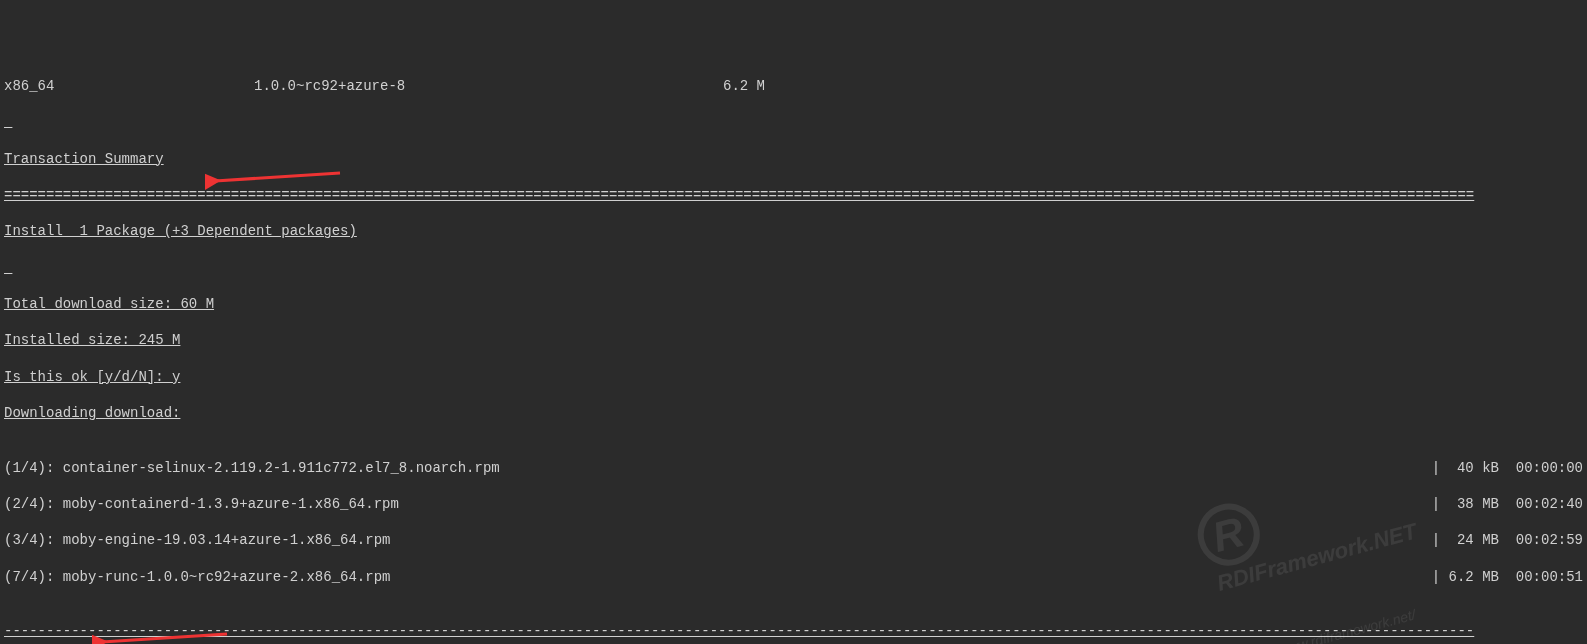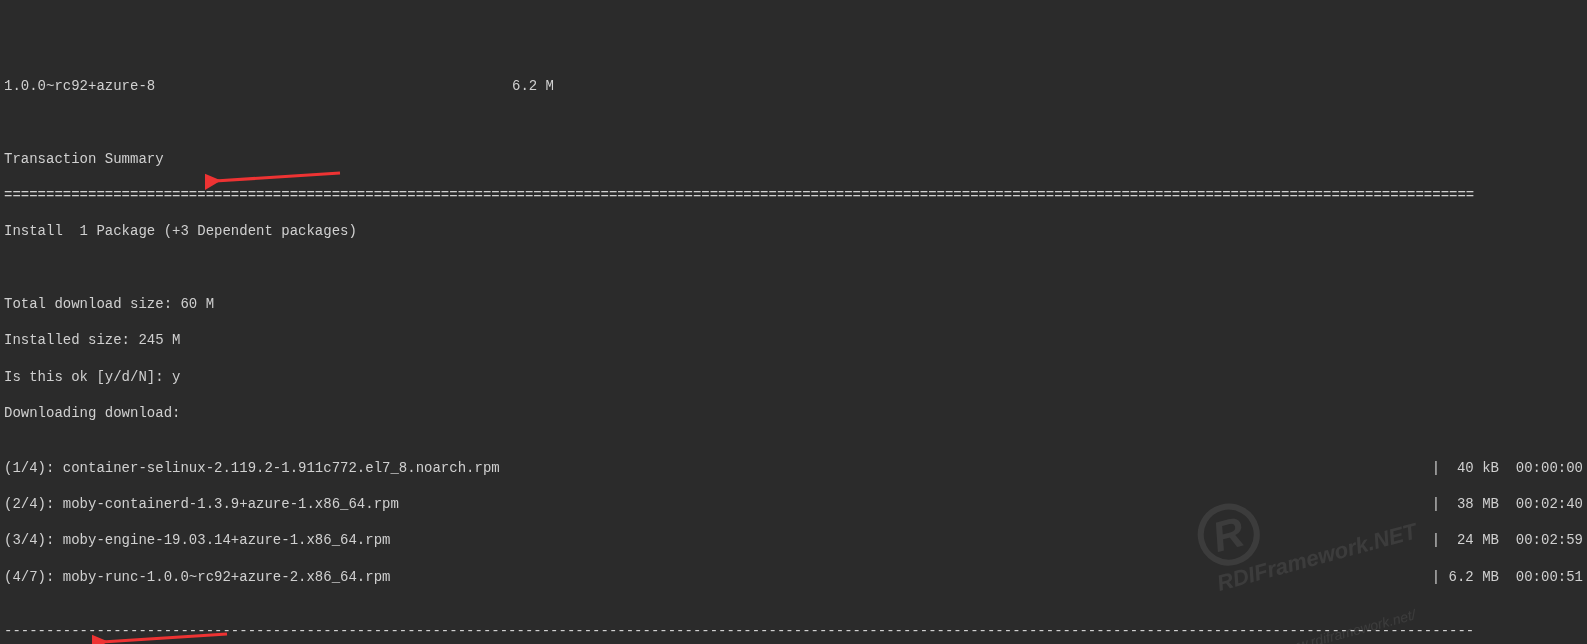--- a/index.html
+++ b/index.html
@@ -9,27 +9,27 @@
     font-family: 'Courier New', monospace;
     font-size: 14px;
     line-height: 1.3;
     padding: 4px;
     white-space: pre;
     overflow-x: auto;
     width: 1587px;
     height: 644px;
     position: relative;
   }
-  .line { white-space: pre; }
+  .line { white-space: pre; text-decoration: underline; }
   .term-row { display: flex; }
   .col1 { width: 360px; }
   .col2 { width: 250px; }
   .col3 { width: 430px; }
   .col4 { width: 400px; }
-  .col5 { width: 120px; text-align: right; }
+  .col5 { width: 120px; text-align: center; }
   .dl-row { display: flex; justify-content: space-between; }
   .dl-left { }
   .dl-right { }
   .arrow {
     position: absolute;
     pointer-events: none;
   }
   .arrow svg { display: block; }
   .watermark {
     position: absolute;
@@ -69,37 +69,38 @@
     margin-left: 30px;
   }
   .hr-dbl { letter-spacing: 0; }
 </style>
 </head>
 <body>
 
 
 
 <div class="term-row">
+  <span class="col2">x86_64</span>
   <span class="col3">1.0.0~rc92+azure-8</span>
   <span class="col5">6.2 M</span>
 </div>
 <div class="line"> </div>
 <div class="line">Transaction Summary</div>
 <div class="line hr-dbl">===============================================================================================================================================================================</div>
 <div class="line">Install  1 Package (+3 Dependent packages)</div>
 <div class="line"> </div>
 <div class="line">Total download size: 60 M</div>
 <div class="line">Installed size: 245 M</div>
 <div class="line"><span>Is this ok [y/d/N]: </span><span>y</span></div>
 <div class="line">Downloading download:</div>
 
 <div class="dl-row"><span class="dl-left">(1/4): container-selinux-2.119.2-1.911c772.el7_8.noarch.rpm</span><span class="dl-right">|  40 kB  00:00:00</span></div>
 <div class="dl-row"><span class="dl-left">(2/4): moby-containerd-1.3.9+azure-1.x86_64.rpm</span><span class="dl-right">|  38 MB  00:02:40</span></div>
 <div class="dl-row"><span class="dl-left">(3/4): moby-engine-19.03.14+azure-1.x86_64.rpm</span><span class="dl-right">|  24 MB  00:02:59</span></div>
-<div class="dl-row"><span class="dl-left">(4/7): moby-runc-1.0.0~rc92+azure-2.x86_64.rpm</span><span class="dl-right">| 6.2 MB  00:00:51</span></div>
+<div class="dl-row"><span class="dl-left">(7/4): moby-runc-1.0.0~rc92+azure-2.x86_64.rpm</span><span class="dl-right">| 6.2 MB  00:00:51</span></div>
 
 <div class="line">-------------------------------------------------------------------------------------------------------------------------------------------------------------------------------</div>
 
 
 
 
 
 
 
 

